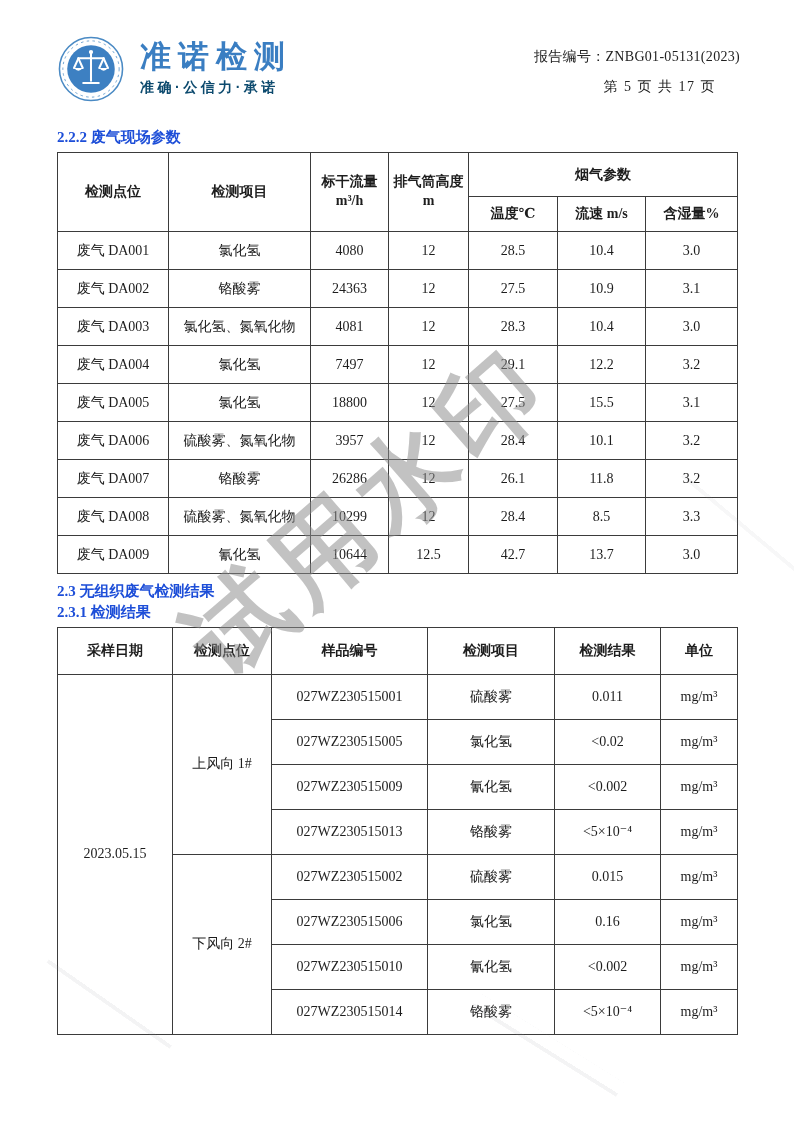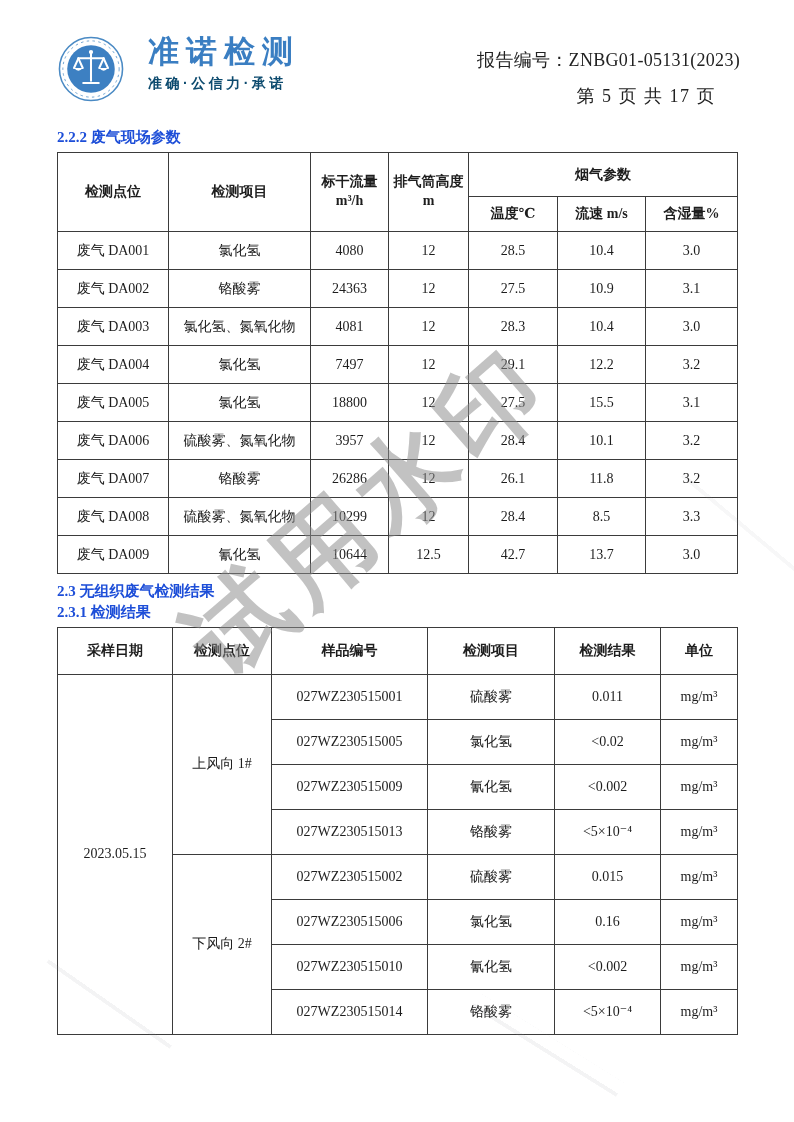--- a/index.html
+++ b/index.html
@@ -4,28 +4,28 @@
 <style>
   * { margin:0; padding:0; box-sizing:border-box; }
   body { background:#e8e8e8; font-family:"Liberation Serif","DejaVu Serif",serif; }
   .page {
     position:relative; width:794px; height:1122px; margin:0 auto;
     background:#fff; overflow:hidden; color:#1d1d1d;
   }
   
   .header { position:absolute; top:36px; left:58px; right:54px;
     display:flex; justify-content:space-between; align-items:flex-start; }
-  .brand { display:flex; gap:24px; }
+  .brand { display:flex; align-items:center; gap:16px; }
   .logo-svg { width:66px; height:66px; display:block; }
   .brand-text { display:flex; flex-direction:column; }
   .brand-name { font-size:31px; font-weight:bold; color:#3a7ec2;
     letter-spacing:7px; line-height:1.05; font-family:"Liberation Sans","DejaVu Sans",sans-serif; }
   .brand-tagline { font-size:14px; color:#0c4a6e; letter-spacing:3.5px;
     margin-top:6px; font-weight:bold; font-family:"Liberation Sans","DejaVu Sans",sans-serif; }
-  .report-info { text-align:right; padding-top:12px; font-size:18px; color:#222; }
+  .report-info { text-align:right; padding-top:12px; font-size:14px; color:#222; }
   .report-no { letter-spacing:0.3px; }
   .page-no { margin-top:12px; padding-right:24px; letter-spacing:1.5px; }
   
   .content { position:absolute; top:127px; left:57px; width:680px; }
   .sec-title { font-size:15px; font-weight:bold; color:#1d4ed8; line-height:1.35; }
   .sec-title.mt { margin-top:7px; }
   table { border-collapse:collapse; table-layout:fixed; width:680px; margin-top:5px; }
   td, th { border:1px solid #3b3b3b; text-align:center; vertical-align:middle;
     font-size:14px; font-weight:normal; color:#1d1d1d; padding:1px 2px; overflow:hidden; }
   .t1 .hrow1 td { height:44px; }

